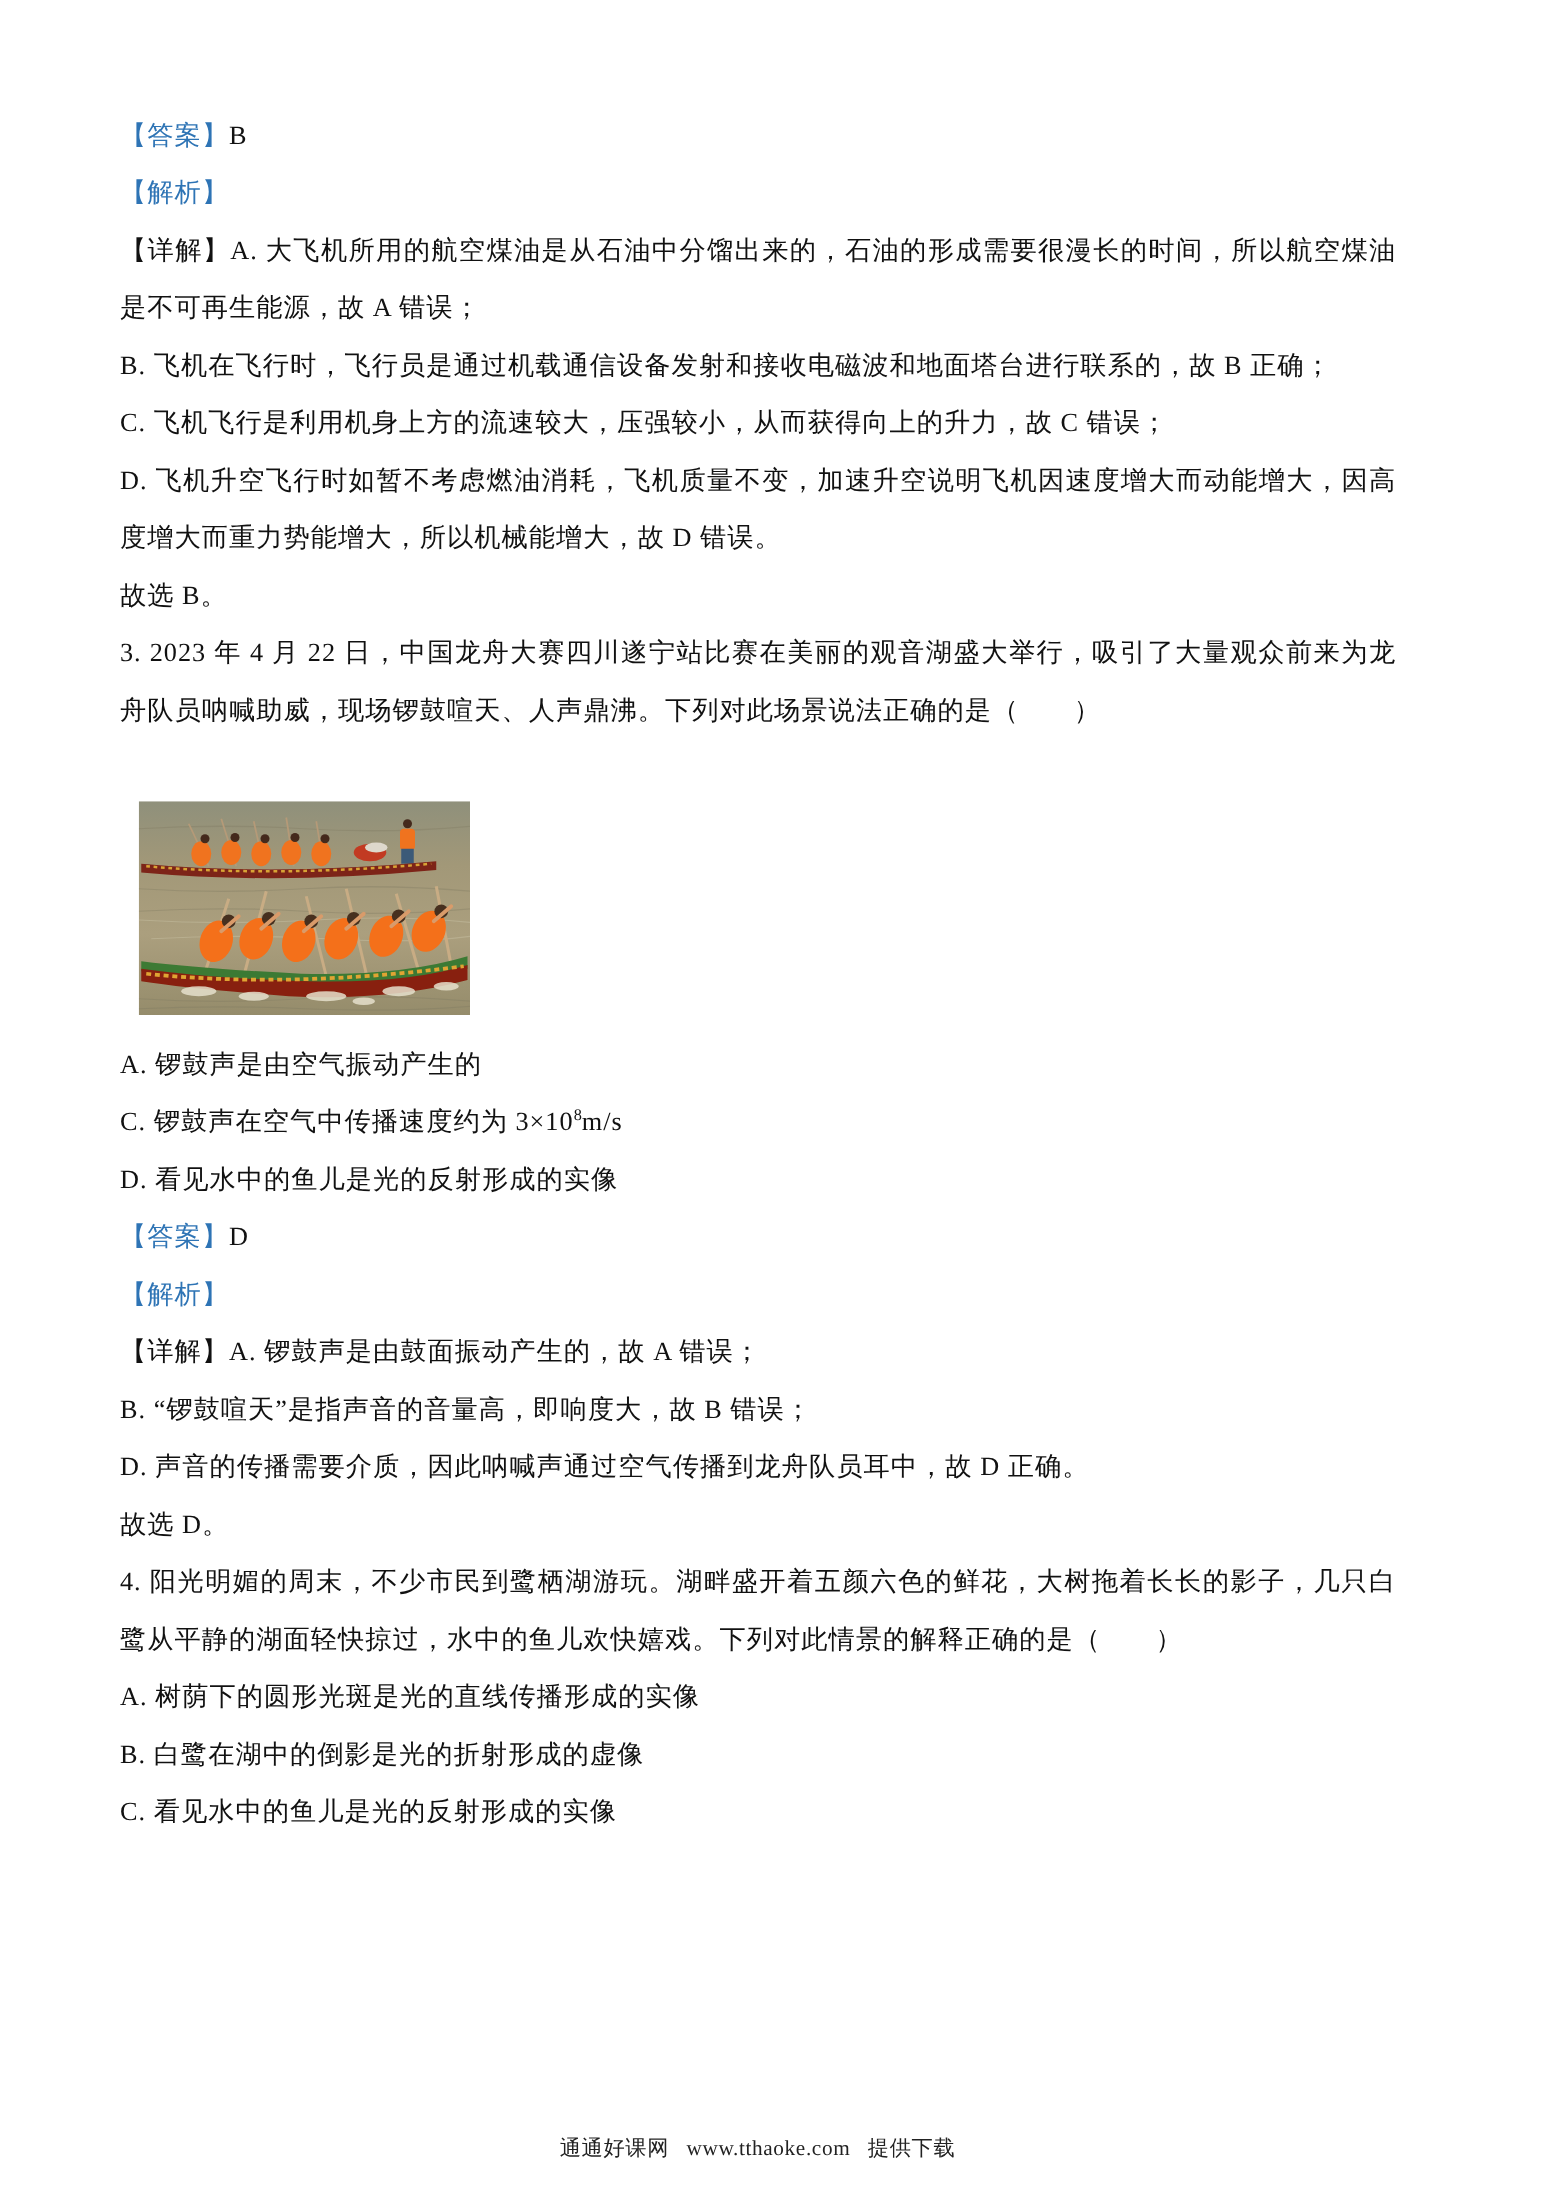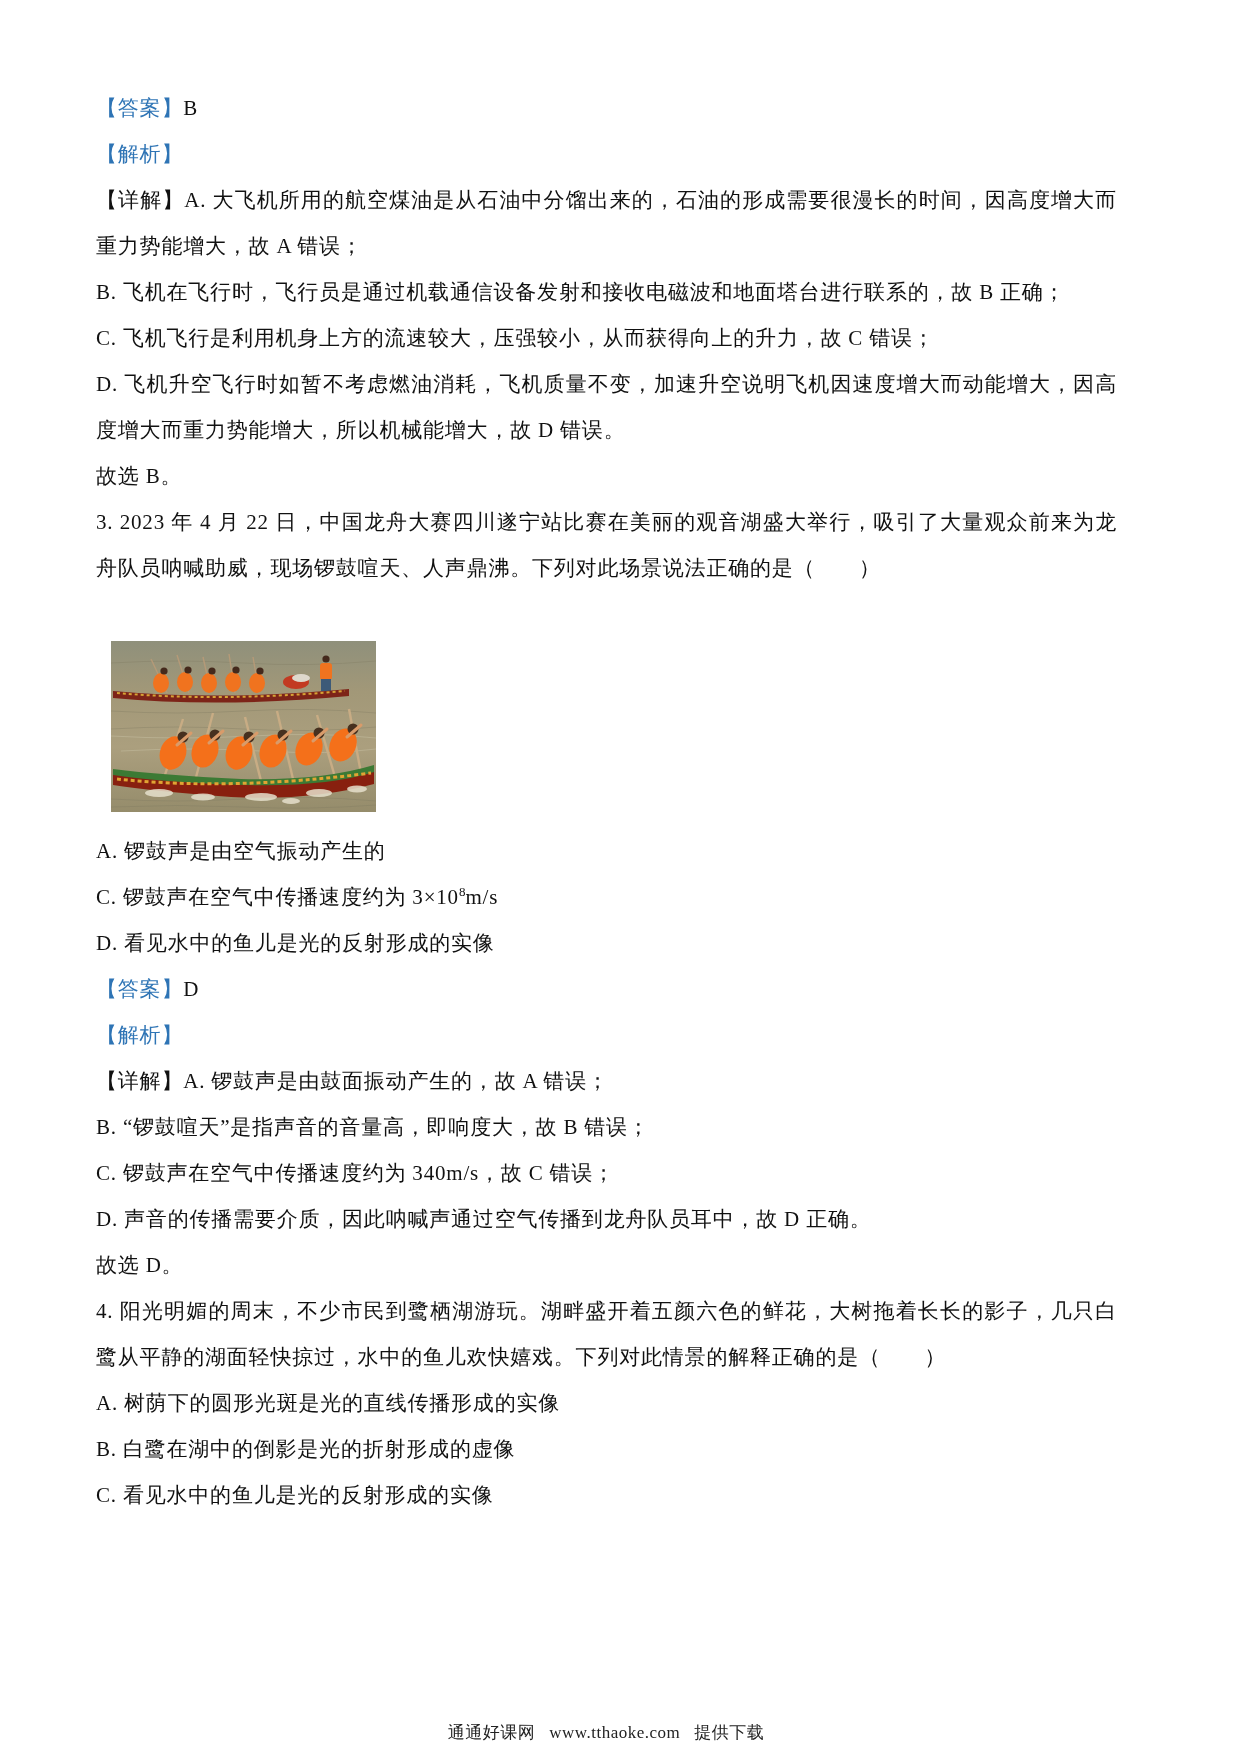--- a/index.html
+++ b/index.html
@@ -33,38 +33,38 @@
     vertical-align: super;
     letter-spacing: 0;
   }
   figure.photo {
     margin: 50px 0 16px 15px;
     width: 265px; height: 171px;
     padding: 0;
   }
   .footer {
     position: absolute;
-    left: 0; right: 0; bottom: 10px;
+    left: 0; right: 0; bottom: 24px;
     text-align: center;
     font-size: 17px;
     letter-spacing: 0.5px;
     color: #222;
   }
   .footer span { margin: 0 7px; }
 </style>
 </head>
 <body>
 
 <div class="page">
   <div class="content">
 
     <section>
       <p><span class="blue">【答案】</span><span>B</span></p>
       <p><span class="blue">【解析】</span></p>
-      <p>【详解】A. 大飞机所用的航空煤油是从石油中分馏出来的，石油的形成需要很漫长的时间，因高度增大而重力势能增大，故 A 错误；</p>
+      <p>【详解】A. 大飞机所用的航空煤油是从石油中分馏出来的，石油的形成需要很漫长的时间，所以航空煤油是不可再生能源，故 A 错误；</p>
       <p>B. 飞机在飞行时，飞行员是通过机载通信设备发射和接收电磁波和地面塔台进行联系的，故 B 正确；</p>
       <p>C. 飞机飞行是利用机身上方的流速较大，压强较小，从而获得向上的升力，故 C 错误；</p>
       <p>D. 飞机升空飞行时如暂不考虑燃油消耗，飞机质量不变，加速升空说明飞机因速度增大而动能增大，因高度增大而重力势能增大，所以机械能增大，故 D 错误。</p>
       <p>故选 B。</p>
     </section>
 
     <section>
       <p>3. 2023 年 4 月 22 日，中国龙舟大赛四川遂宁站比赛在美丽的观音湖盛大举行，吸引了大量观众前来为龙舟队员呐喊助威，现场锣鼓喧天、人声鼎沸。下列对此场景说法正确的是（　　）</p>
 
       <figure class="photo">
@@ -179,21 +179,20 @@
       <p>A. 锣鼓声是由空气振动产生的</p>
       <p><span>C. 锣鼓声在空气中传播速度约为 3×10</span><sup>8</sup><span>m/s</span></p>
       <p>D. 看见水中的鱼儿是光的反射形成的实像</p>
     </section>
 
     <section>
       <p><span class="blue">【答案】</span><span>D</span></p>
       <p><span class="blue">【解析】</span></p>
       <p>【详解】A. 锣鼓声是由鼓面振动产生的，故 A 错误；</p>
       <p>B. “锣鼓喧天”是指声音的音量高，即响度大，故 B 错误；</p>
-      <p>C. 锣鼓声在空气中传播速度约为 340m/s，故 C 错误；</p>
       <p>D. 声音的传播需要介质，因此呐喊声通过空气传播到龙舟队员耳中，故 D 正确。</p>
       <p>故选 D。</p>
     </section>
 
     <section>
       <p>4. 阳光明媚的周末，不少市民到鹭栖湖游玩。湖畔盛开着五颜六色的鲜花，大树拖着长长的影子，几只白鹭从平静的湖面轻快掠过，水中的鱼儿欢快嬉戏。下列对此情景的解释正确的是（　　）</p>
       <p>A. 树荫下的圆形光斑是光的直线传播形成的实像</p>
       <p>B. 白鹭在湖中的倒影是光的折射形成的虚像</p>
       <p>C. 看见水中的鱼儿是光的反射形成的实像</p>
     </section>

